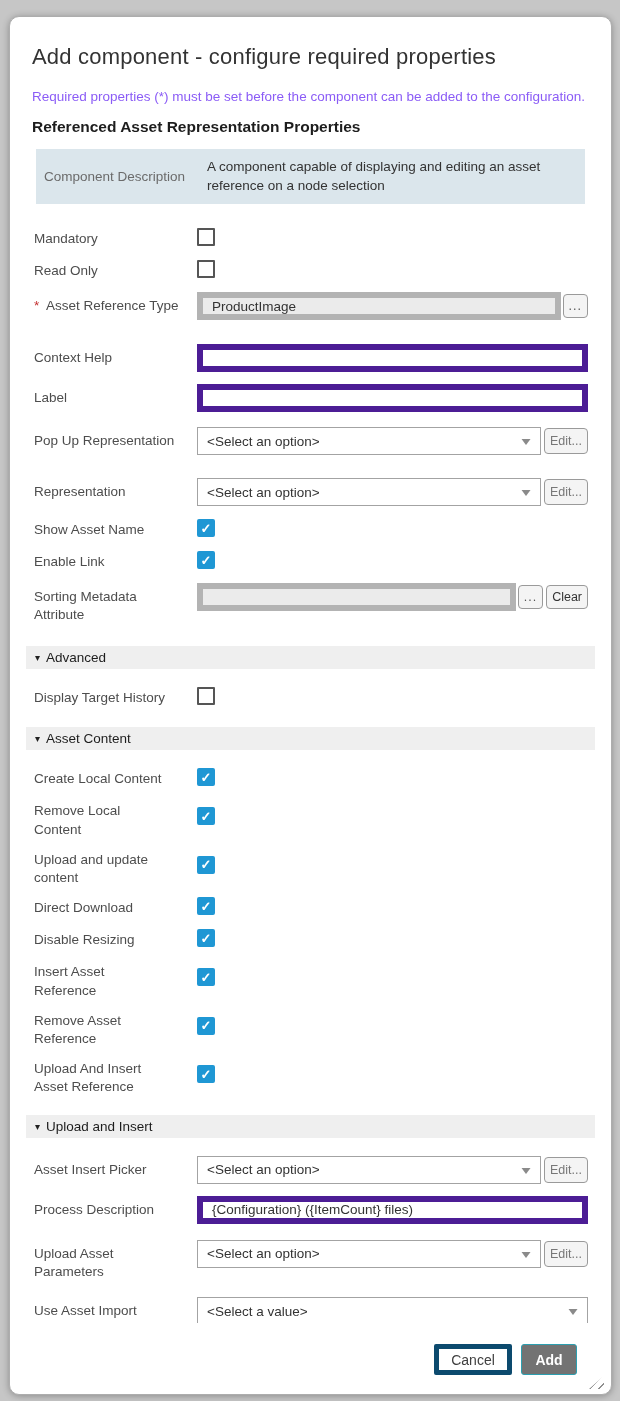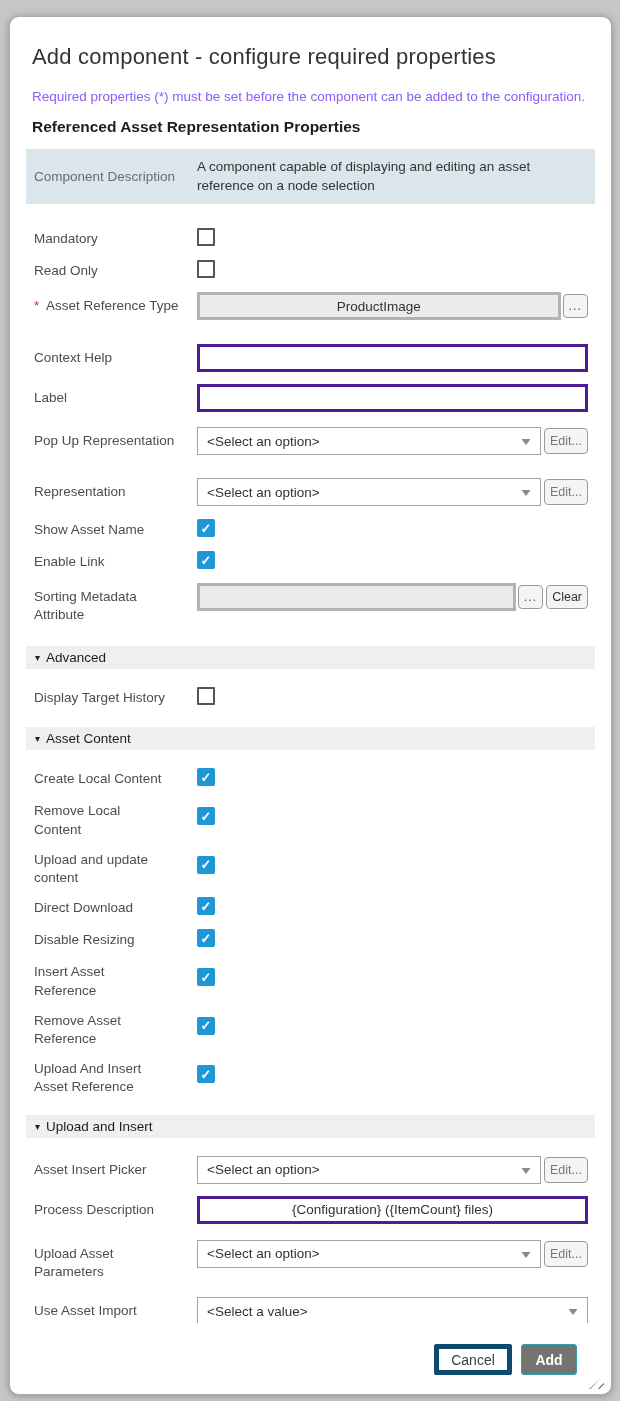--- a/index.html
+++ b/index.html
@@ -20,21 +20,21 @@
     overflow:hidden;
   }
   .dialog-body { flex:1; overflow:hidden; padding-top:27px; }
   .pad { padding-left:12px; padding-right:12px; }
 
   .title { font-size:22px; color:#333; font-weight:400; padding:0 10px; margin-bottom:17px; letter-spacing:.2px; }
   .subtitle { font-size:13.5px; color:#8b5cf6; line-height:1.55; padding:0 10px; max-width:575px; margin-bottom:10px; }
   .section-heading { font-size:15.5px; font-weight:bold; color:#1d1d1d; padding:0 10px; margin-bottom:13px; }
 
   .desc-row {
-    margin:0 4px; background:#dbe6ec; display:flex; align-items:center;
+    margin:0 14px; background:#dbe6ec; display:flex; align-items:center;
     padding:8px 8px 8px 8px; min-height:54px;
   }
   .desc-row .dlabel { width:163px; flex:none; font-size:13.5px; color:#6b6b6b; }
   .desc-row .dvalue { flex:1; font-size:13.5px; color:#333; line-height:1.45; max-width:400px; }
 
   .form-area { margin-top:24px; }
   .row { display:flex; align-items:flex-start; padding:0 0 0 12px; margin-bottom:10px; }
   .row .lbl { width:163px; flex:none; font-size:13.5px; color:#4d4d4d; line-height:1.35; padding-top:5px; padding-right:14px; position:relative; }
   .row .lbl.req-lbl { padding-left:12px; }
   .req { color:#c43131; position:absolute; left:0; top:5px; }
@@ -44,22 +44,22 @@
   .row.cbrow .lbl { padding-top:2px; }
   .checkbox {
     width:18px; height:18px; border:2px solid #555; background:#fff; border-radius:1px;
     display:flex; align-items:center; justify-content:center; cursor:pointer; flex:none;
   }
   .checkbox .tick { display:none; font-size:13px; font-weight:bold; color:#fff; line-height:1; }
   .checkbox.checked { background:#1f97d4; border-color:#1f97d4; border-radius:2px; }
   .checkbox.checked .tick { display:block; }
 
   .text-input {
-    flex:1; height:28px; border:3px solid #4c1d95; background:#fff; border-radius:0;
-    font-family:"Liberation Sans",sans-serif; font-size:13.5px; color:#333; padding:0 9px; outline:none; min-width:0;text-align:center;
+    flex:1; height:28px; border:6px solid #4c1d95; background:#fff; border-radius:0;
+    font-family:"Liberation Sans",sans-serif; font-size:13.5px; color:#333; padding:0 9px; outline:none; min-width:0;
   }
   .text-input.disabled { background:#ebebeb; border-color:#b3b3b3; }
 
   .selectbox {
     flex:1; height:28px; border:1px solid #a3a3a3; background:#fff;
     display:flex; align-items:center; font-size:13.5px; color:#333; padding:0 9px; cursor:pointer; min-width:0;
   }
   .selectbox .sel-text { flex:1; white-space:nowrap; overflow:hidden; }
   .arrow { flex:none; color:#8a8a8a; font-size:12px; line-height:1; transform:scaleX(1.5); margin-right:2px; }
 

